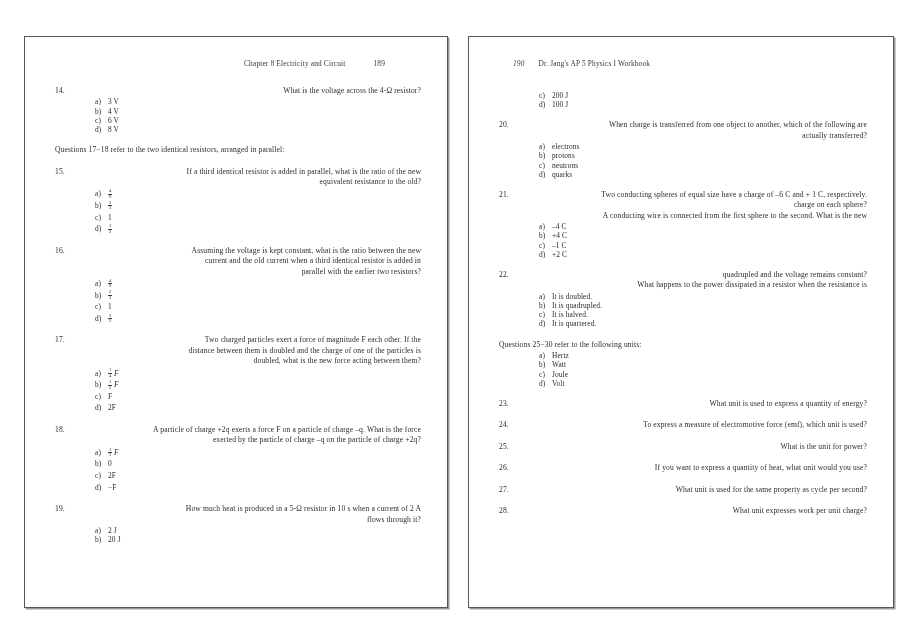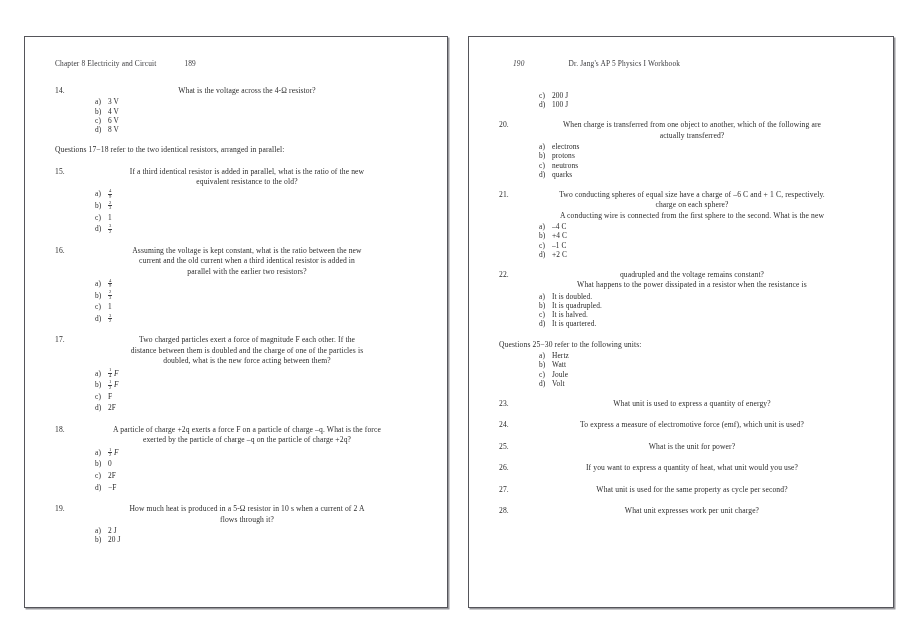--- a/index.html
+++ b/index.html
@@ -38,45 +38,45 @@
   }
 
   
   .runhead {
     font-size: 7.4px;
     letter-spacing: .15px;
     color: #3a3a3d;
     height: 16px;
     white-space: nowrap;
   }
-  .runhead.right-align { padding-right: 36px; }
+  .runhead.right-align { text-align: right; padding-right: 36px; }
   .runhead .rh-title { }
   .runhead .rh-page { display: inline-block; }
   .runhead.right-align .rh-page { margin-left: 26px; }
   .runhead.left-align  { text-align: left; padding-left: 14px; }
-  .runhead.left-align .rh-page { margin-right: 42px; font-style: italic; }
+  .runhead.left-align .rh-page { margin-right: 12px; font-style: italic; }
 
   
   .qblock { margin-top: 11px; }
   .qline {
     display: flex;
     font-size: 7.6px;
     line-height: 10.4px;
     letter-spacing: .12px;
   }
   .qnum {
     width: 17px;
     flex: 0 0 17px;
     text-align: right;
     padding-right: 18px;
     box-sizing: border-box;
   }
   .qtext {
     flex: 1 1 auto;
-    text-align: center;
+    text-align: right;
   }
   .qtext .ln { display: block; white-space: nowrap; }
 
   .note {
     font-size: 7.6px;
     line-height: 10.4px;
     letter-spacing: .12px;
     margin-top: 11px;
     white-space: nowrap;
   }

